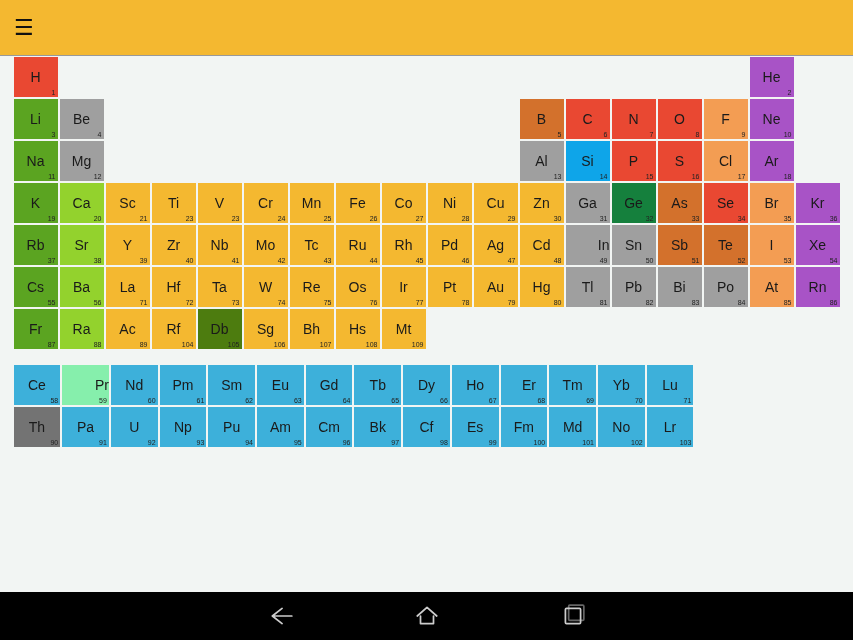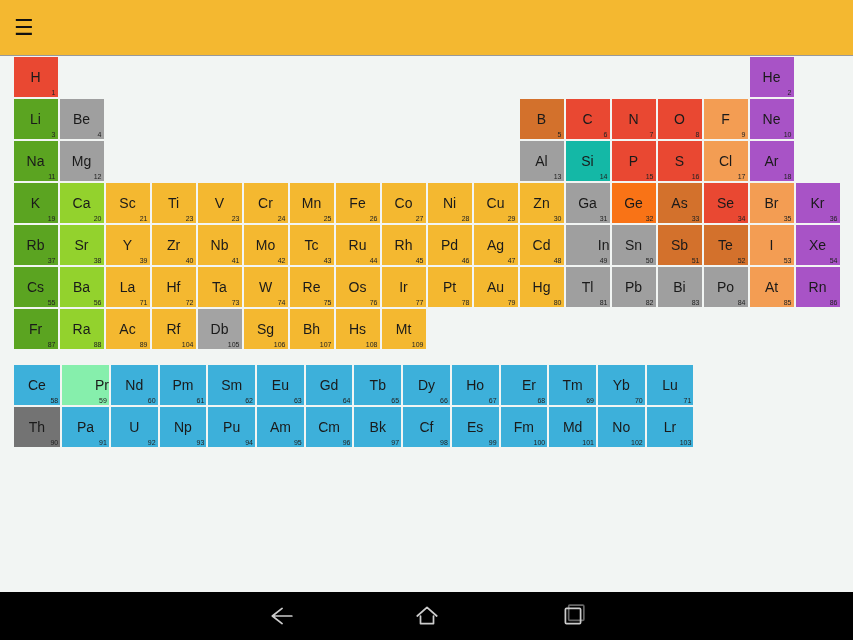--- a/index.html
+++ b/index.html
@@ -146,21 +146,21 @@
       <div class="cell empty"></div>
       <div class="cell empty"></div>
       <div class="cell empty"></div>
       <div class="cell empty"></div>
       <div class="cell empty"></div>
       <div class="cell empty"></div>
       <div class="cell" style="background: rgb(159, 159, 159);">
         <span>Al</span>
         <span class="num">13</span>
       </div>
-      <div class="cell" style="background: #14b8a6;">
+      <div class="cell" style="background: #0ea5e9;">
         <span>Si</span>
         <span class="num">14</span>
       </div>
       <div class="cell" style="background: rgb(233, 72, 50);">
         <span>P</span>
         <span class="num">15</span>
       </div>
       <div class="cell" style="background: rgb(233, 72, 50);">
         <span>S</span>
         <span class="num">16</span>
@@ -219,21 +219,21 @@
         <span class="num">29</span>
       </div>
       <div class="cell" style="background: rgb(244, 184, 48);">
         <span>Zn</span>
         <span class="num">30</span>
       </div>
       <div class="cell" style="background: rgb(159, 159, 159);">
         <span>Ga</span>
         <span class="num">31</span>
       </div>
-      <div class="cell" style="background: #f97316;">
+      <div class="cell" style="background: #15803d;">
         <span>Ge</span>
         <span class="num">32</span>
       </div>
       <div class="cell" style="background: rgb(211, 113, 44);">
         <span>As</span>
         <span class="num">33</span>
       </div>
       <div class="cell" style="background: rgb(233, 72, 50);">
         <span>Se</span>
         <span class="num">34</span>
@@ -399,21 +399,21 @@
         <span class="num">88</span>
       </div>
       <div class="cell" style="background: rgb(244, 184, 48);">
         <span>Ac</span>
         <span class="num">89</span>
       </div>
       <div class="cell" style="background: rgb(244, 184, 48);">
         <span>Rf</span>
         <span class="num">104</span>
       </div>
-      <div class="cell" style="background: #a3a3a3;">
+      <div class="cell" style="background: #4d7c0f;">
         <span>Db</span>
         <span class="num">105</span>
       </div>
       <div class="cell" style="background: rgb(244, 184, 48);">
         <span>Sg</span>
         <span class="num">106</span>
       </div>
       <div class="cell" style="background: rgb(244, 184, 48);">
         <span>Bh</span>
         <span class="num">107</span>

